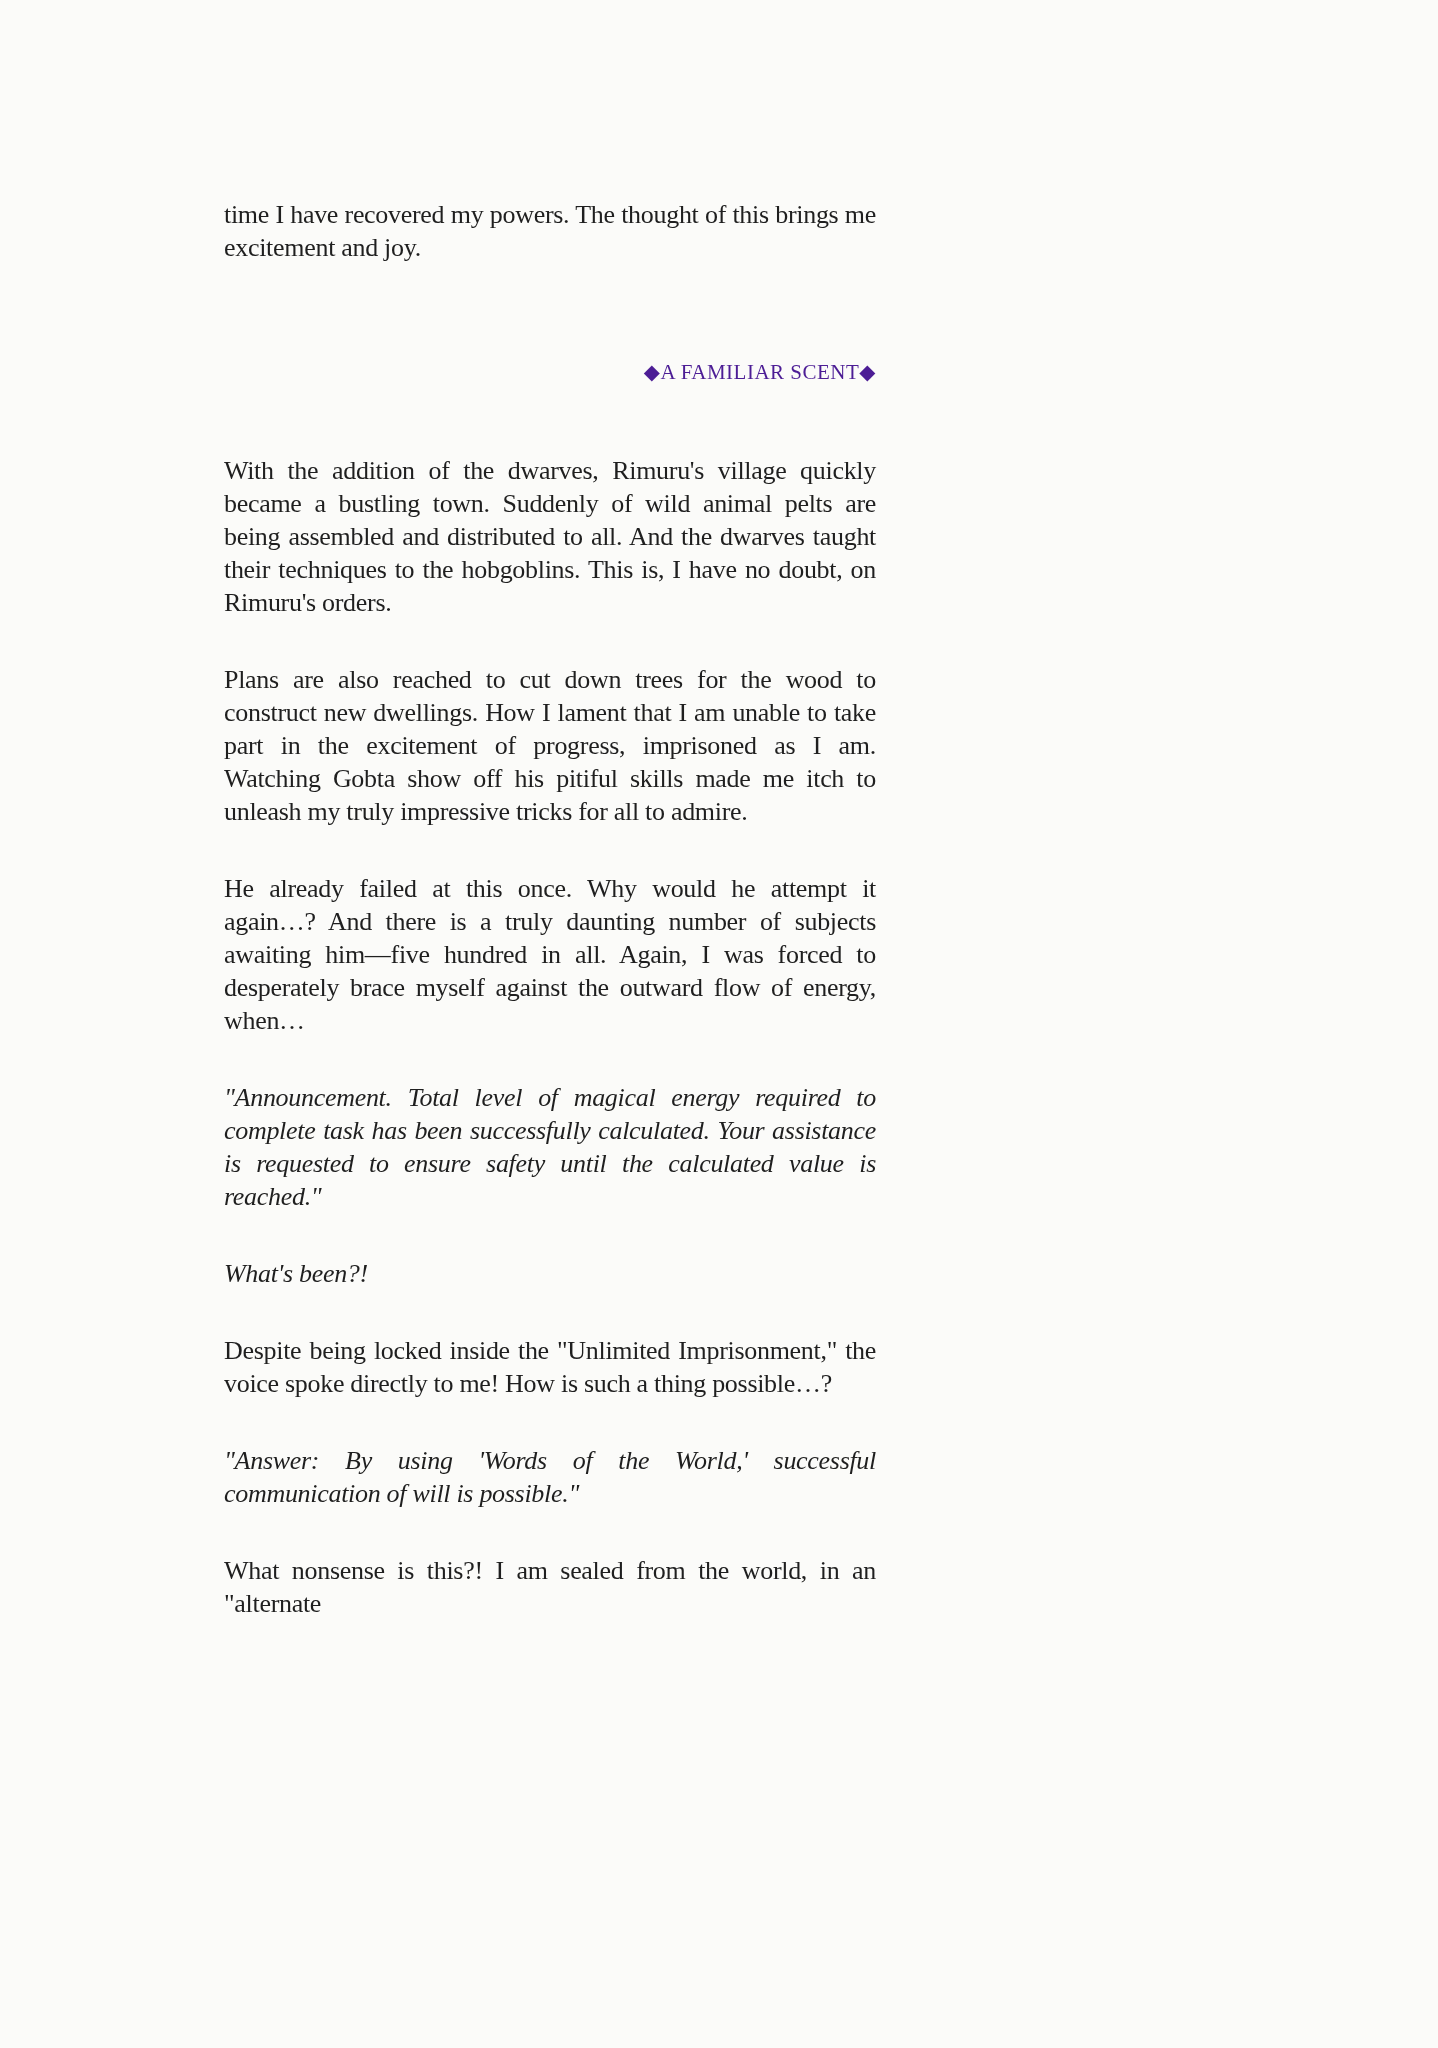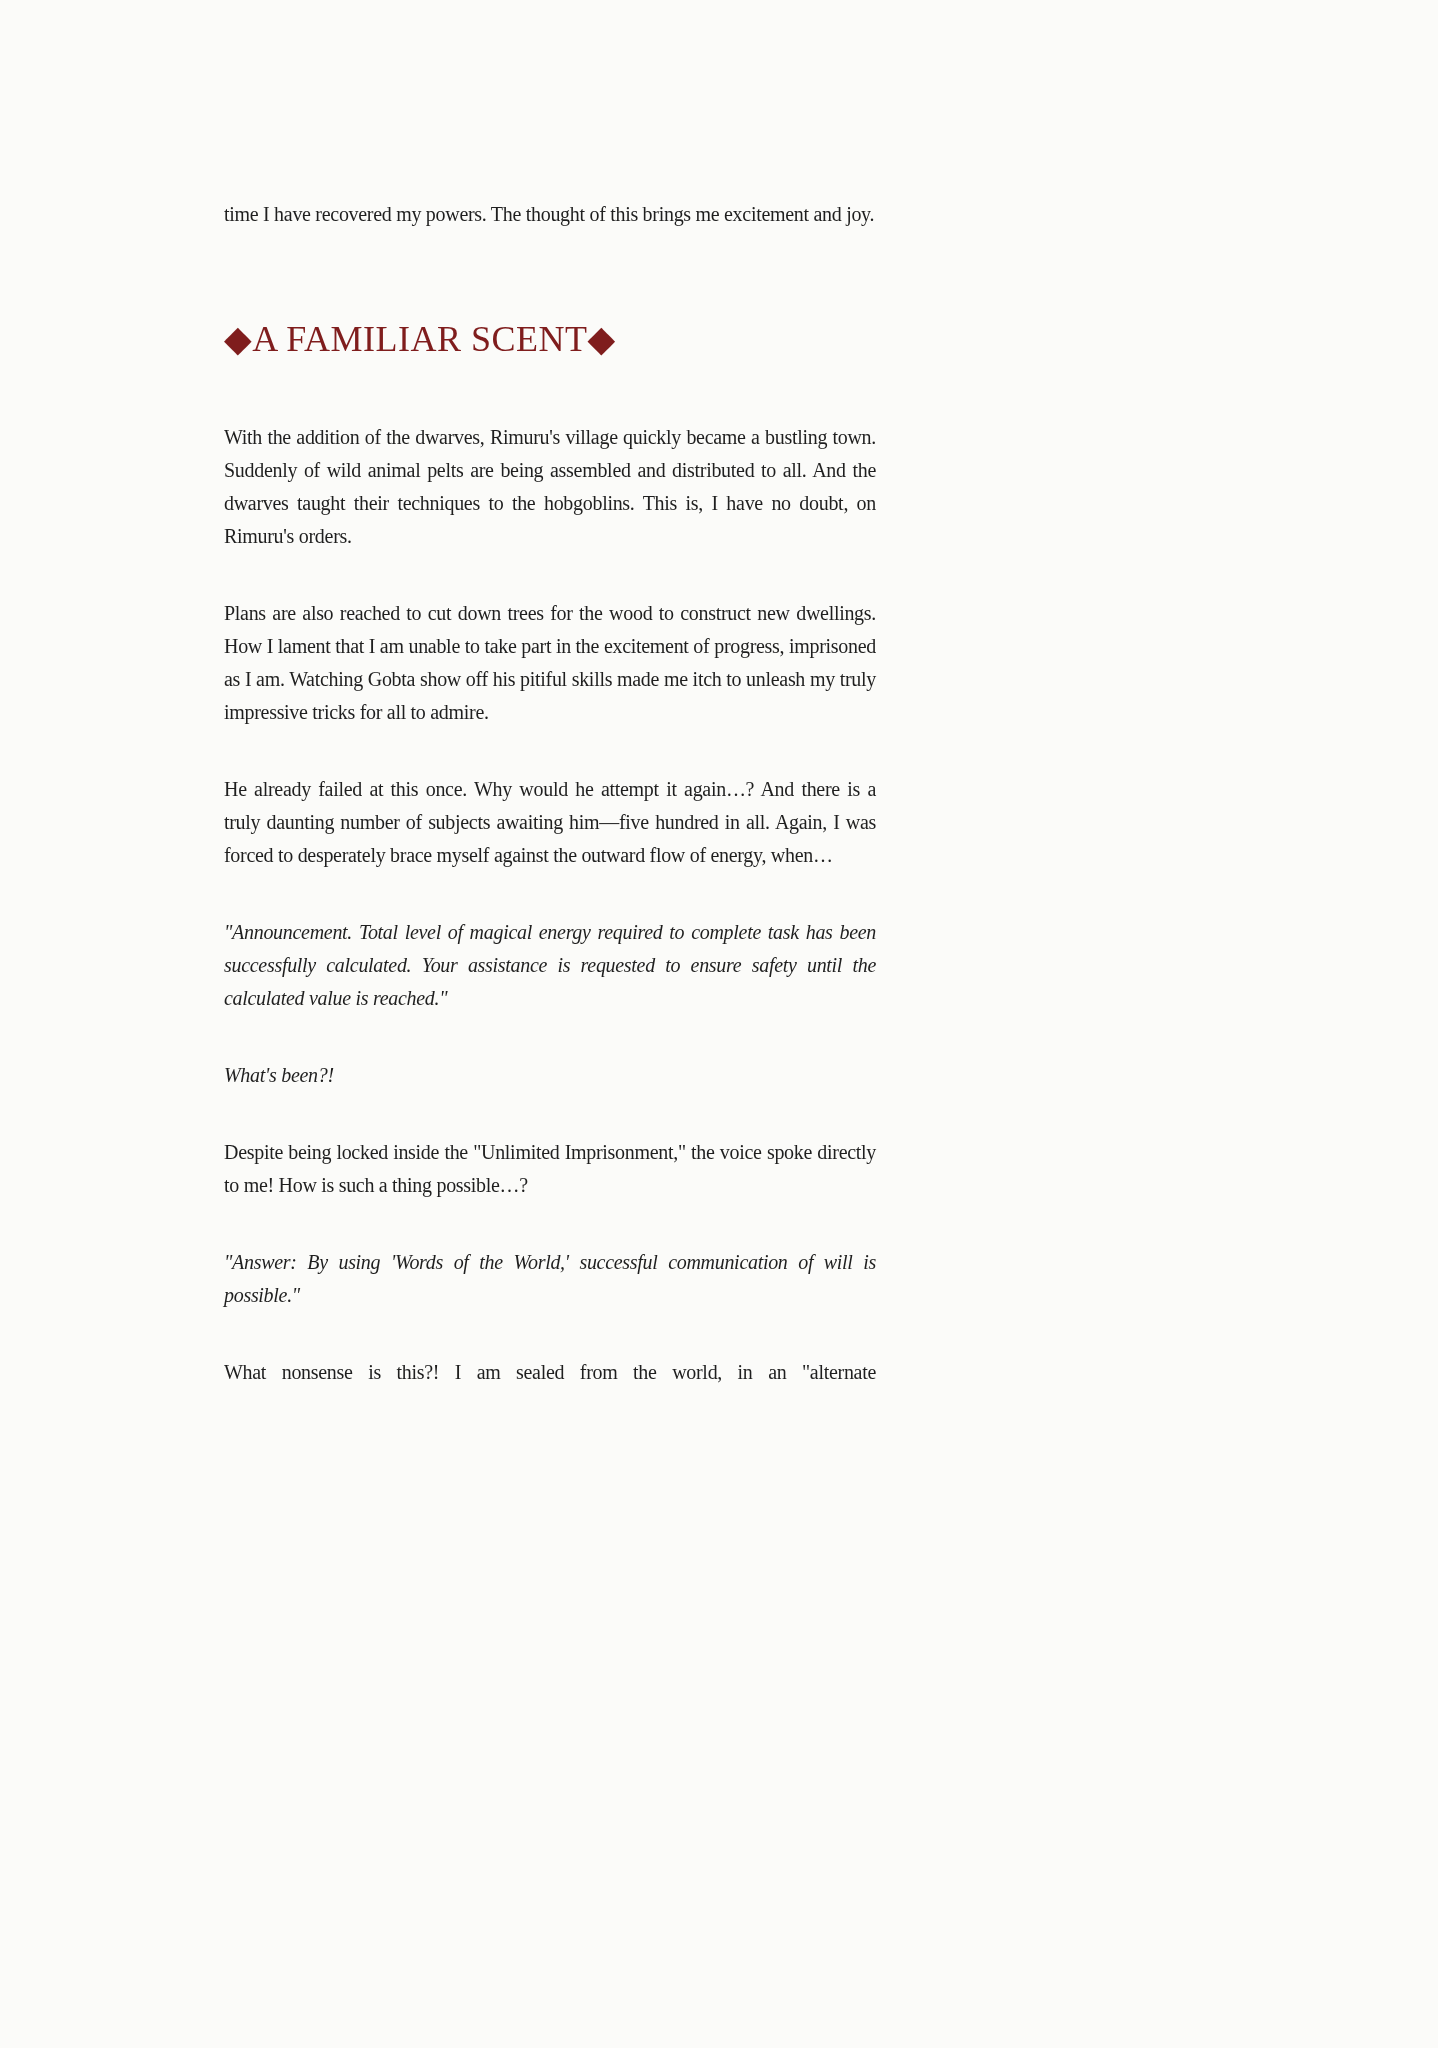--- a/index.html
+++ b/index.html
@@ -23,40 +23,40 @@
     overflow: hidden;
   }
   .text-column {
     position: absolute;
     left: 224px;
     top: 198px;
     width: 652px;
   }
   .para {
     margin: 0 0 44px 0;
-    font-size: 20px;
+    font-size: 26px;
     line-height: 33px;
     letter-spacing: -0.3px;
     text-align: justify;
     text-justify: inter-word;
   }
   .para.italic {
     font-style: italic;
   }
   .para.continues {
     text-align-last: justify;
   }
   .section-heading {
     margin: 88px 0 62px 0;
-    font-size: 36px;
+    font-size: 21px;
     line-height: 40px;
     font-weight: 400;
     letter-spacing: 0.5px;
-    text-align: left;
-    color: #7f1d1d;
+    text-align: right;
+    color: #4c1d95;
   }
 </style>
 </head>
 <body>
 
 <div class="page">
   <div class="text-column">
 
     <p class="para">time I have recovered my powers. The thought of this brings me excitement and joy.</p>
 

